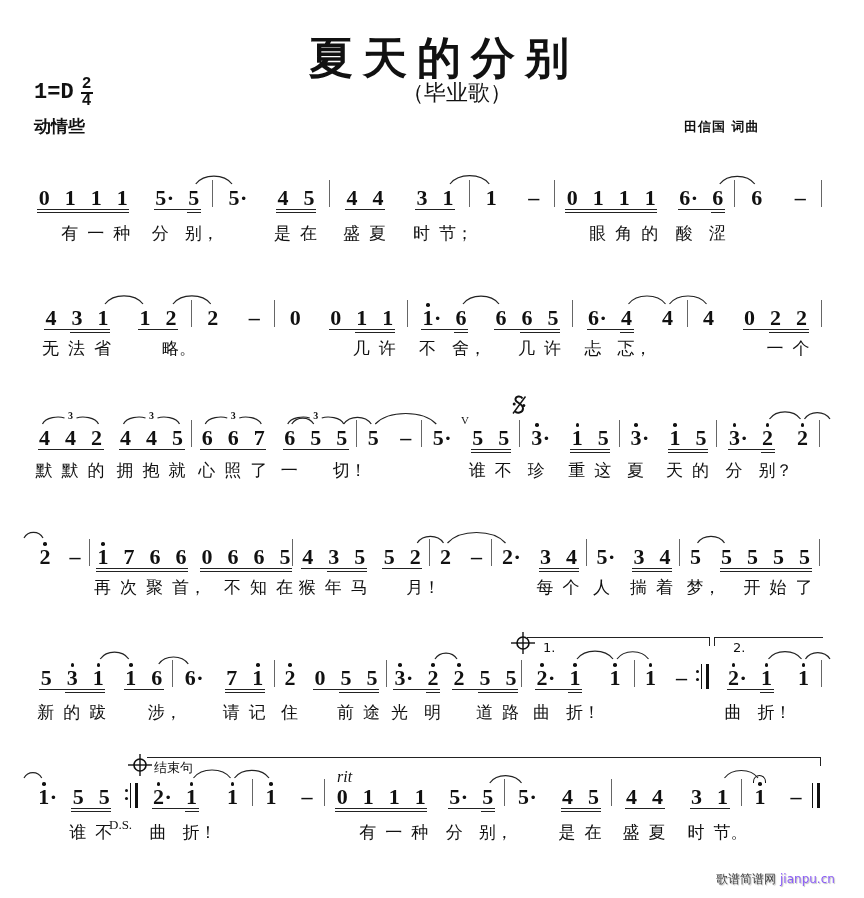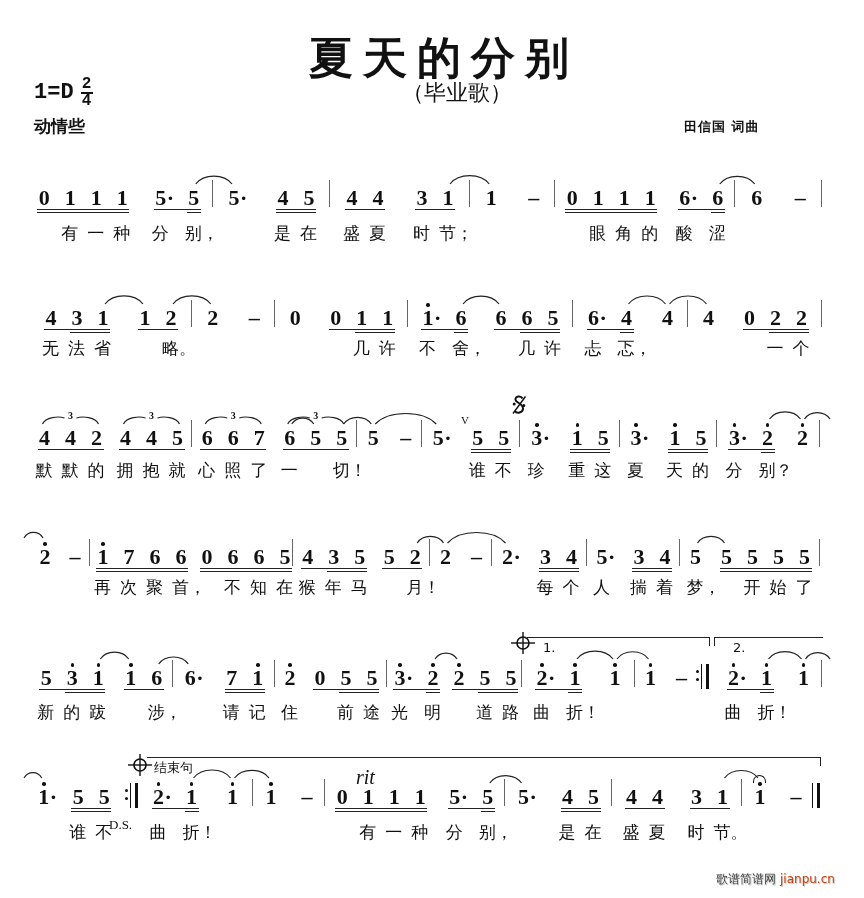--- a/index.html
+++ b/index.html
@@ -29,21 +29,21 @@
   .bar-final,.bar-repeat_end{top:-3px;height:25px;width:3.2px;background:#111;}
   .bar-final::before,.bar-repeat_end::before{content:'';position:absolute;left:-5px;top:0;width:1.4px;height:100%;background:#111;}
   .bar-repeat_end::after{content:'';position:absolute;left:-10px;top:6px;width:3px;height:3px;border-radius:50%;background:#111;box-shadow:0 8px 0 #111;}
 
   .arcs{position:absolute;left:0;top:0;pointer-events:none;}
   .arcs path{fill:none;stroke:#222;stroke-width:1.2;}
 
   .mark{position:absolute;}
   .volta{position:absolute;height:8px;border-top:1.3px solid #222;}
   .volta-label{position:absolute;font-size:13px;line-height:14px;}
-  .rit{position:absolute;left:356px;top:767px;font-family:"Liberation Serif",serif;font-style:italic;font-size:20px;line-height:20px;}
+  .rit{position:absolute;left:337px;top:767px;font-family:"Liberation Serif",serif;font-style:italic;font-size:16px;line-height:20px;}
   .ds{position:absolute;left:109px;top:818px;font-family:"Liberation Serif",serif;font-size:13px;line-height:14px;}
   .breath{position:absolute;left:461px;top:414px;font-family:"Liberation Serif",serif;font-size:11px;line-height:12px;}
   .coda-label{position:absolute;left:154px;top:761px;font-size:13px;line-height:14px;}
 
   .wm{position:absolute;left:716px;top:871px;font-size:12px;line-height:16px;color:#444;text-shadow:1px 1px 1px #bbb;white-space:nowrap;}
   .wm .dom{margin-left:4px;}
 </style>
 </head>
 <body>
 
@@ -1173,15 +1173,15 @@
       <path d="M76.5,418 C82.5,416 95.5,417 98.5,424"></path>
       <path d="M123.5,424 C126.5,417 139.5,416 145.5,418"></path>
       <path d="M157.5,418 C163.5,416 176.5,417 179.5,424"></path>
       <path d="M205.25,424 C208.25,417 221.25,416 227.25,418"></path>
       <path d="M239.25,418 C245.25,416 258.25,417 261.25,424"></path>
       <path d="M287.75,424 C290.75,417 303.75,416 309.75,418"></path>
       <path d="M321.75,418 C327.75,416 340.75,417 343.75,424"></path>
     </svg>
 
   <div class="wm">
-    <span style="color:#444">歌谱简谱网</span><span class="dom" style="color:#c2410c">jianpu.cn</span>
+    <span style="color:#444">歌谱简谱网</span><span class="dom" style="color:#8b5cf6">jianpu.cn</span>
   </div>
 </div>
 
 </body></html>

